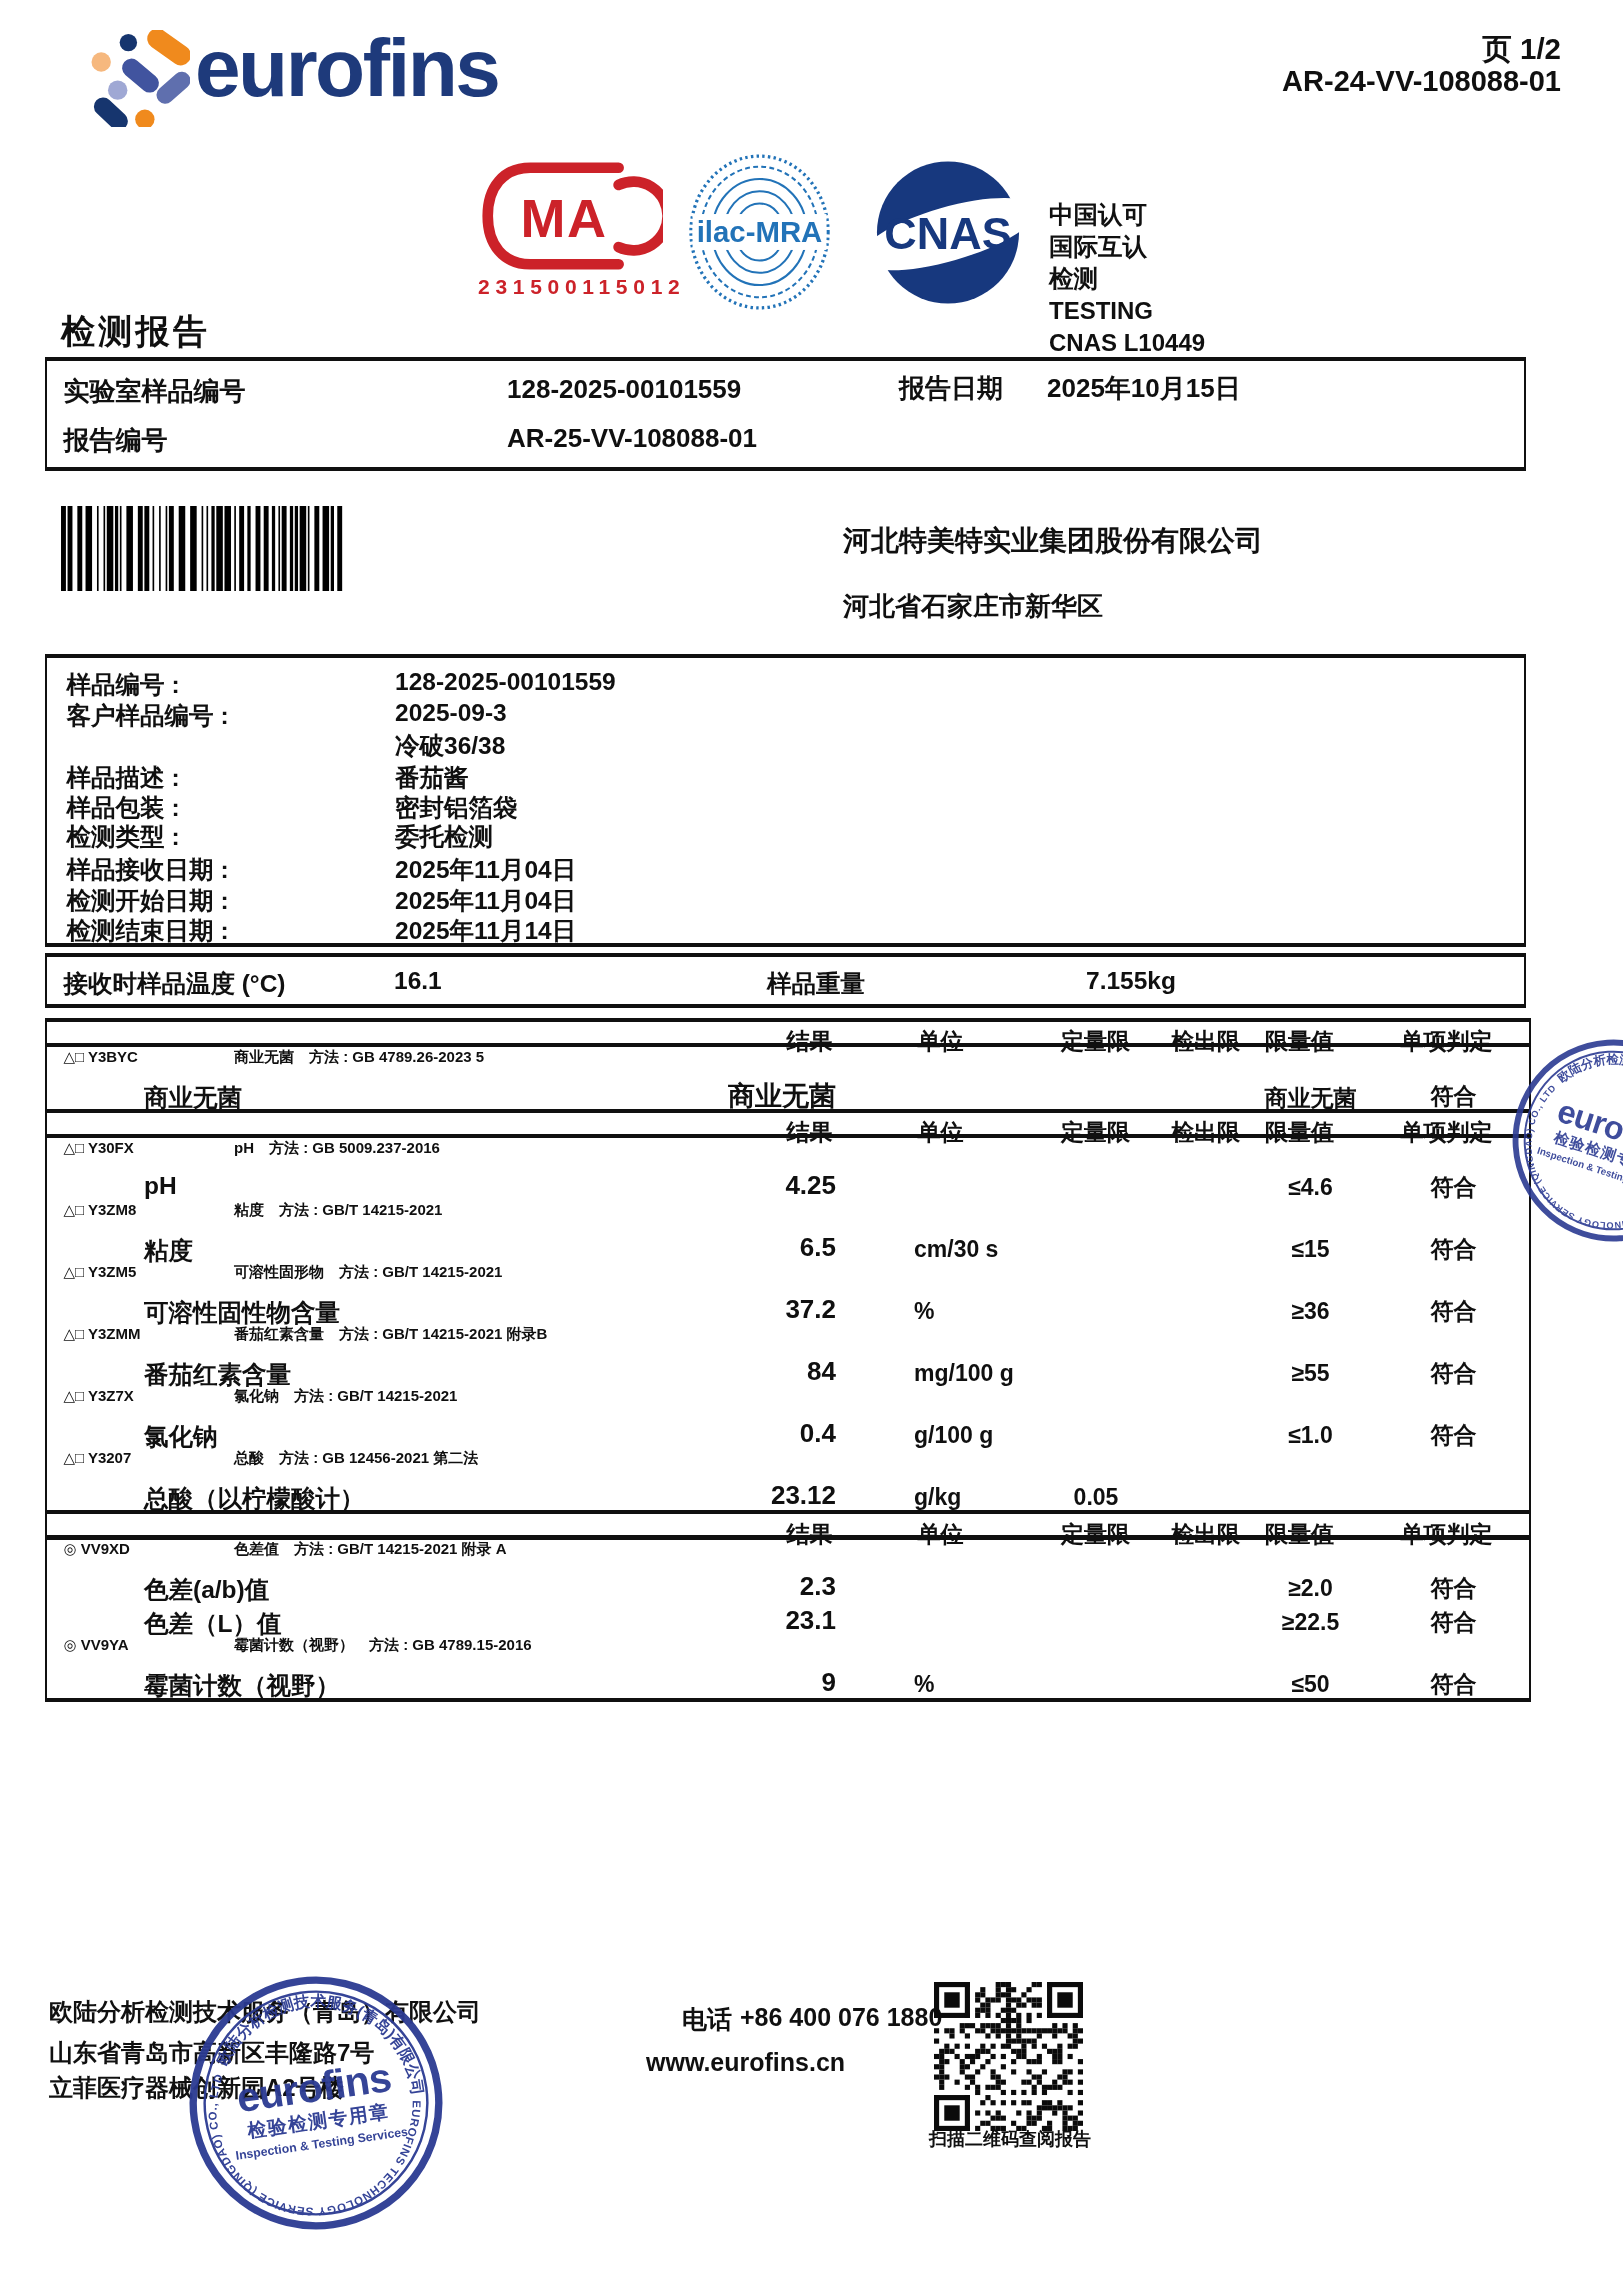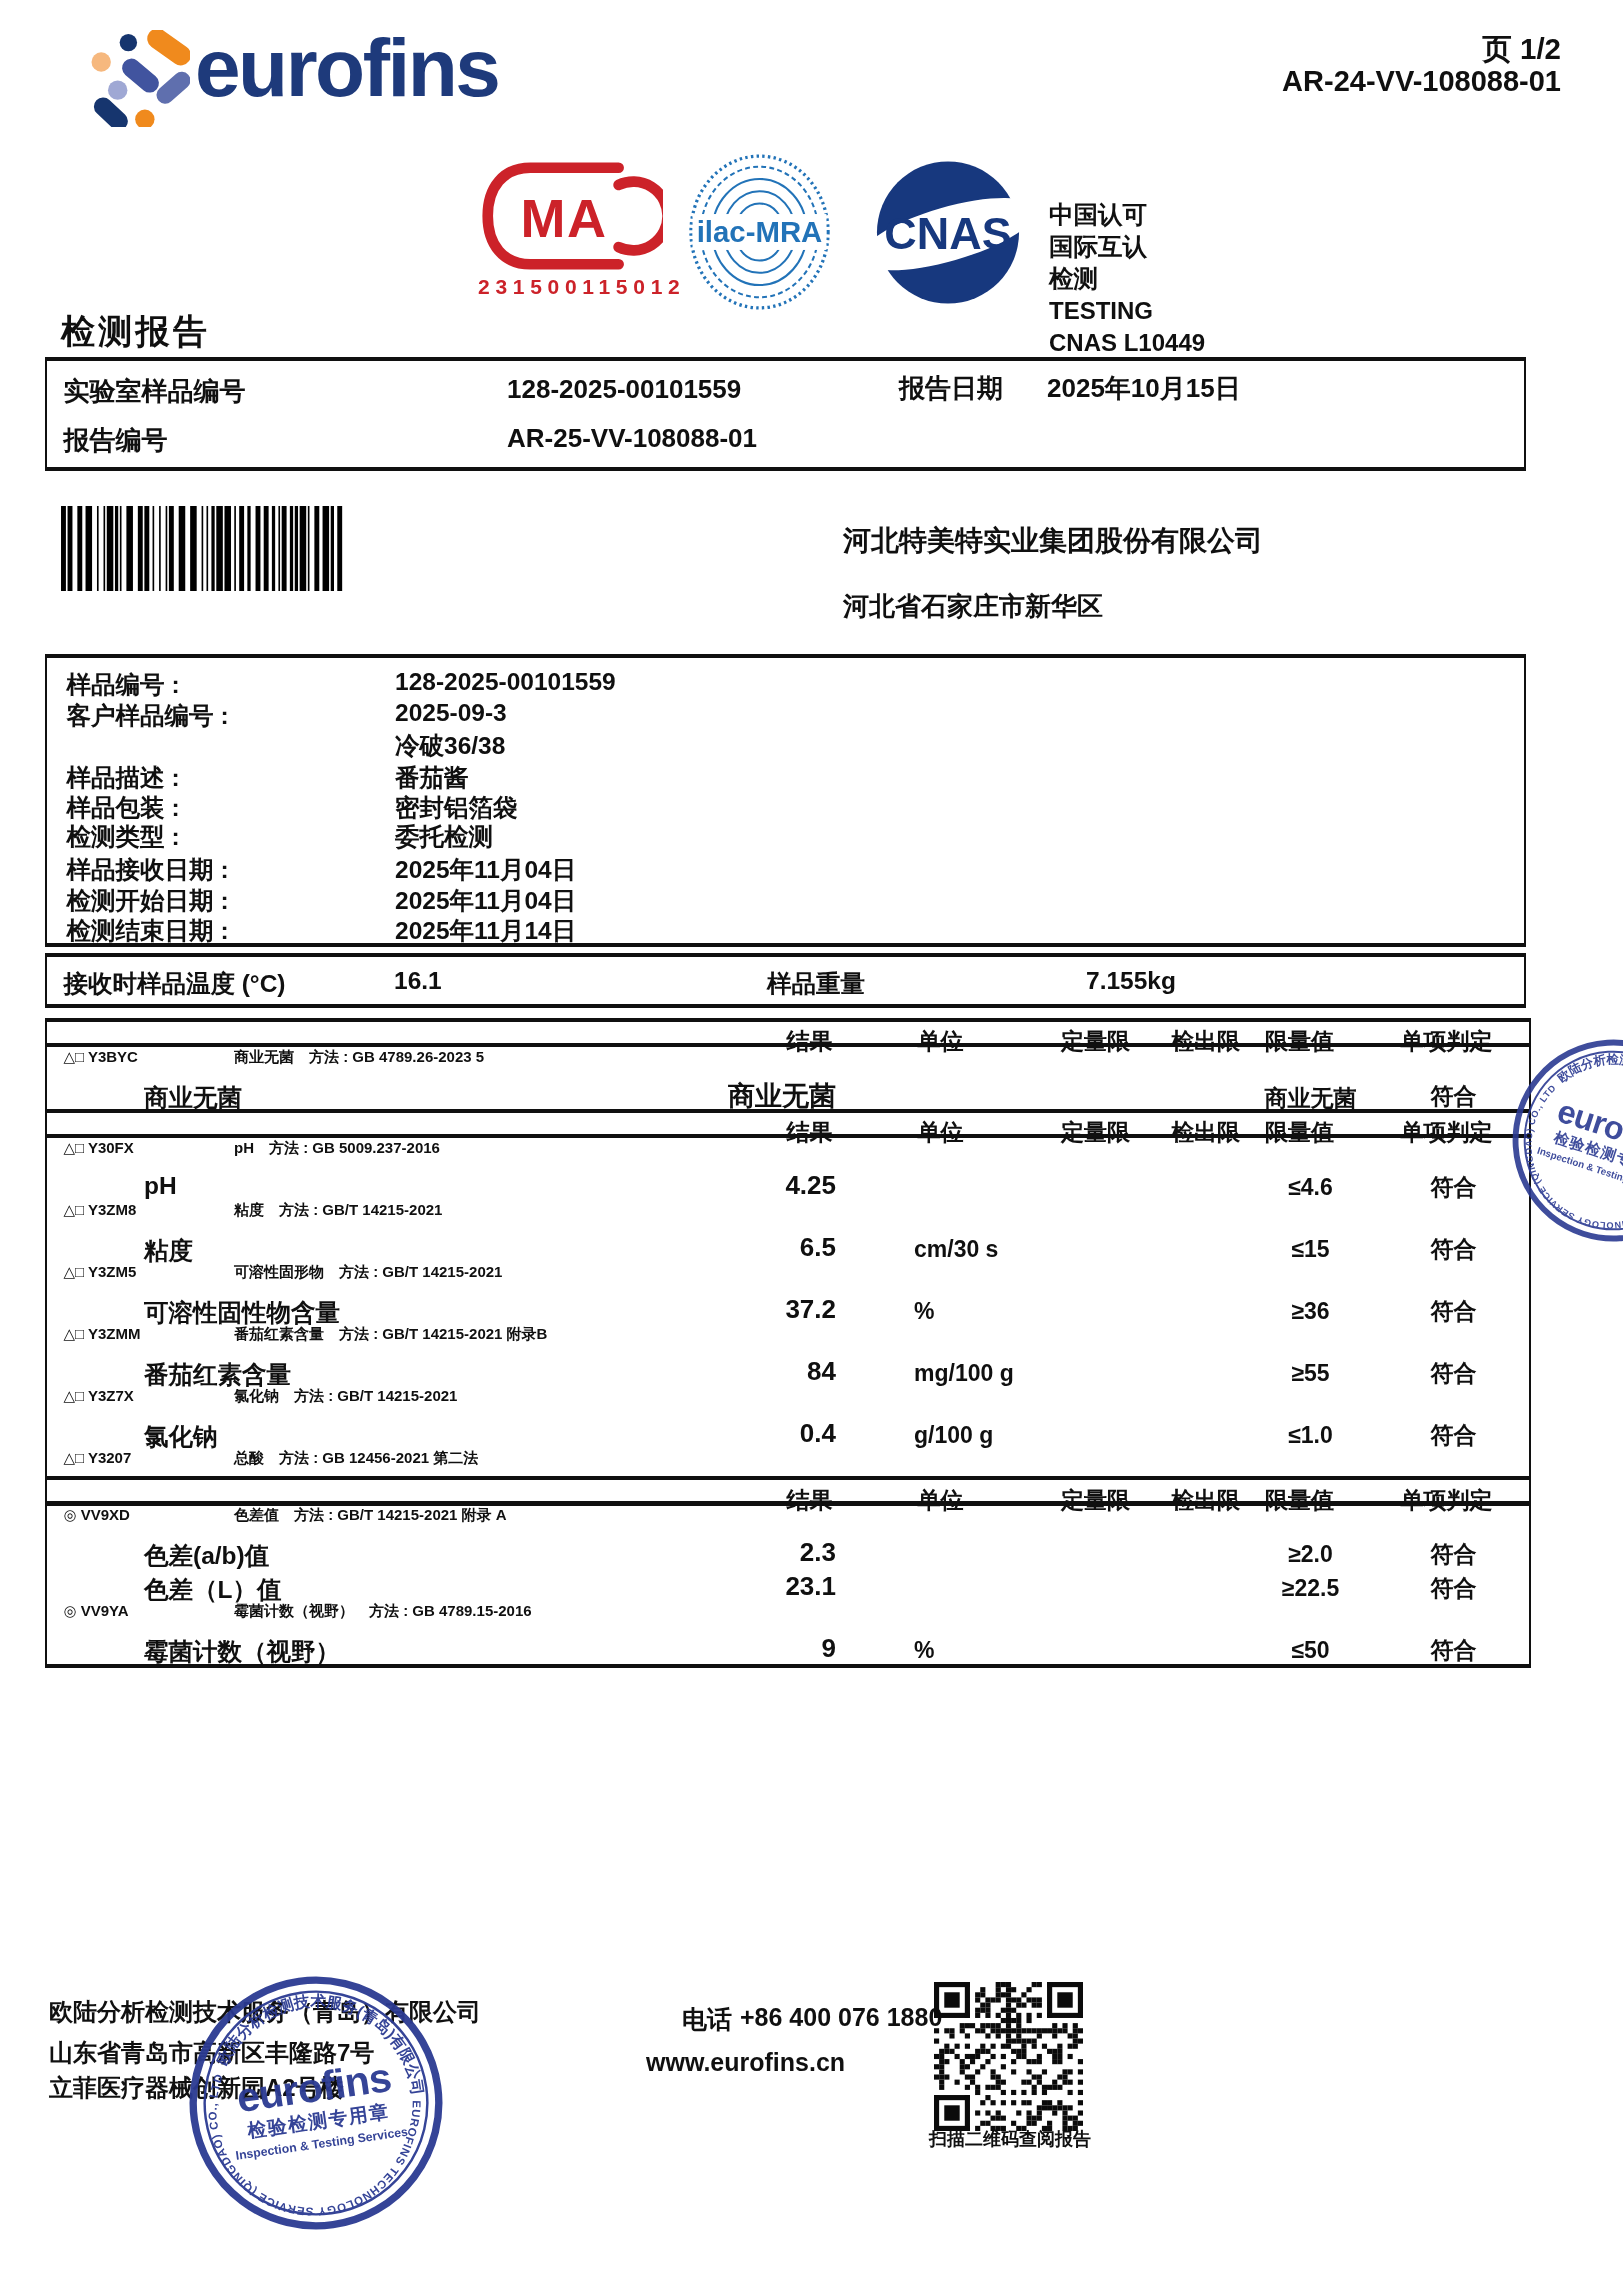--- a/index.html
+++ b/index.html
@@ -299,20 +299,29 @@
         <span class="res">0.4</span>
         <span class="unit">g/100 g</span>
         <span class="loq"></span>
         <span class="lod"></span>
         <span class="lim">≤1.0</span>
         <span class="ver">符合</span>
       </div>
       <div class="mrow">
         <span class="mcode">△□ Y3207</span>
         <span class="mname">总酸　方法 : GB 12456-2021 第二法</span>
+      </div>
+      <div class="rrow">
+        <span class="param">总酸（以柠檬酸计）</span>
+        <span class="res">23.12</span>
+        <span class="unit">g/kg</span>
+        <span class="loq">0.05</span>
+        <span class="lod"></span>
+        <span class="lim"></span>
+        <span class="ver"></span>
       </div>
       <div class="hline"></div>
       <div class="thead">
         <span style="left: 705px;">结果</span>
         <span style="left: 836px;">单位</span>
         <span style="left: 991px;">定量限</span>
         <span style="left: 1101px;">检出限</span>
         <span style="left: 1195px;">限量值</span>
         <span style="left: 1342px;">单项判定</span>
       </div>

